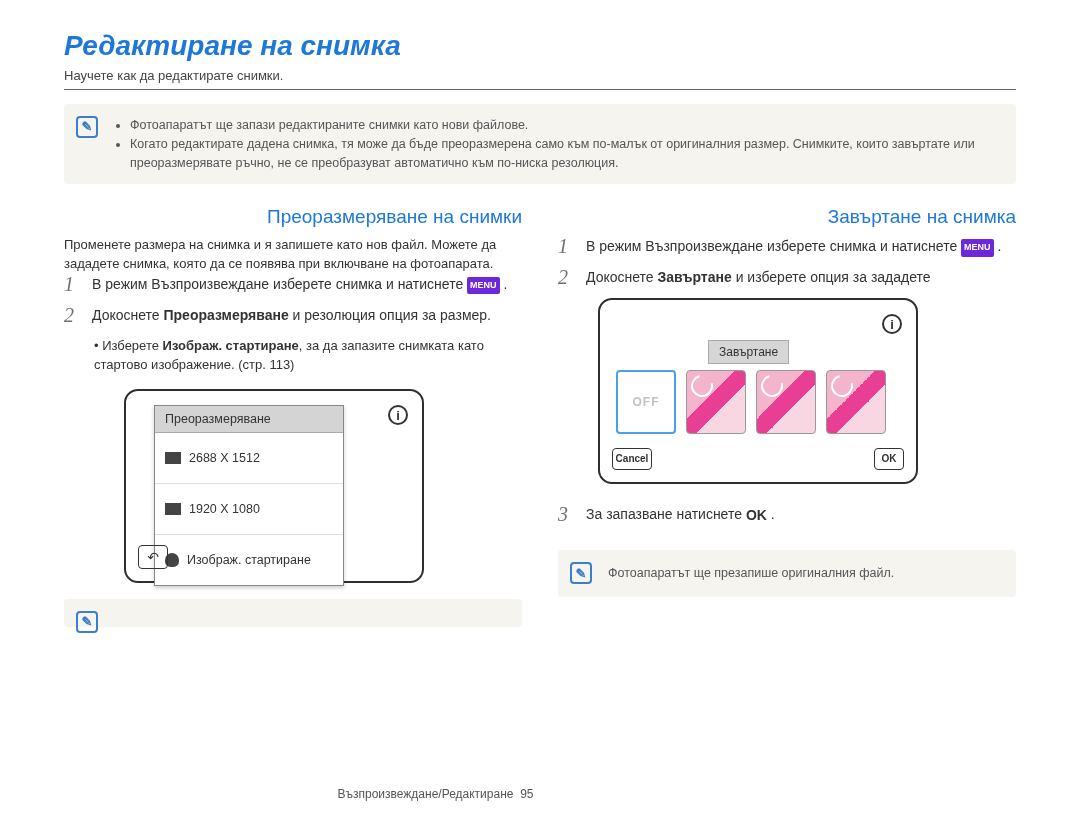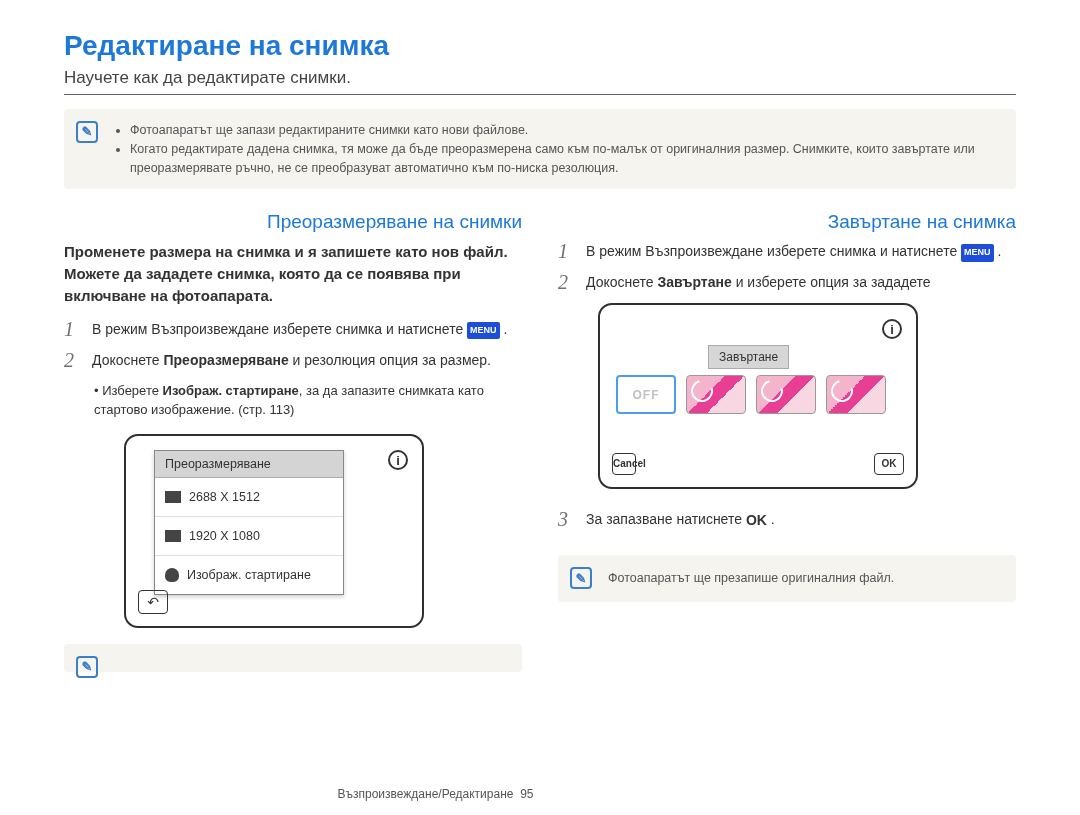--- a/index.html
+++ b/index.html
@@ -11,23 +11,24 @@
     padding: 30px 64px 12px 64px;
     color: #333;
     font-size: 14px;
     position: relative;
   }
   .title {
     color: #1e78d8;
     font-size: 28px;
     font-weight: bold;
     margin-bottom: 6px;
+    font-style: italic;
   }
   .subtitle {
-    font-size: 17px;
+    font-size: 13px;
     color: #444;
     margin-bottom: 6px;
   }
   hr.divider {
     border: none;
     border-top: 1px solid #666;
     margin-bottom: 14px;
   }
   .infobox {
     background: #f6f4ef;
@@ -64,44 +65,42 @@
     min-width: 0;
   }
   .section-heading {
     color: #1e78d8;
     font-size: 19px;
     font-weight: normal;
     margin-bottom: 8px;
     text-align: right;
   }
   .intro {
-    font-size: 15px;
+    font-size: 13px;
     line-height: 1.45;
-    margin-bottom: 12px;
-    font-weight: bold;
   }
   .step {
     display: flex;
     gap: 10px;
     margin-bottom: 10px;
     font-size: 14px;
     line-height: 1.5;
   }
   .step-num {
     font-style: italic;
     font-size: 20px;
     color: #6f6f6f;
     font-family: Georgia, serif;
     line-height: 1;
     min-width: 18px;
   }
   .step-text { flex: 1; }
   .menu-badge {
     display: inline-block;
-    background: #1d4ed8;
+    background: #6d28d9;
     color: #fff;
     font-size: 9px;
     font-weight: bold;
     padding: 2px 3px;
     border-radius: 2px;
     vertical-align: 1px;
   }
   .ok-badge {
     display: inline-block;
     font-weight: bold;
@@ -137,21 +136,21 @@
     border: 1px solid #888;
     box-shadow: 0 2px 4px rgba(0,0,0,0.2);
     font-size: 12.5px;
   }
   .dropdown-header {
     background: #d4d4d4;
     padding: 6px 10px;
     border-bottom: 1px solid #aaa;
   }
   .dropdown-item {
-    padding: 12px 10px;
+    padding: 18px 10px;
     border-bottom: 1px solid #ddd;
     display: flex;
     align-items: center;
     gap: 8px;
   }
   .dropdown-item:last-child { border-bottom: none; }
   .di-icon {
     width: 16px; height: 12px; background:#444; display:inline-block;
   }
   .di-icon.person {
@@ -209,21 +208,21 @@
   }
   .thumbs {
     position: absolute;
     left: 16px;
     top: 70px;
     display: flex;
     gap: 10px;
   }
   .thumb {
     width: 60px;
-    height: 39px;
+    height: 64px;
     border: 1px solid #999;
     border-radius: 4px;
     position: relative;
     overflow: hidden;
   }
   .thumb.selected {
     border: 2px solid #4aa0e8;
   }
   .thumb.off {
     background: #fff;
@@ -243,21 +242,21 @@
     left: 4px; top: 4px;
     width: 22px; height: 22px;
     border: 2px solid #fff;
     border-radius: 50%;
     border-top-color: transparent;
     transform: rotate(30deg);
   }
   .dev-btn {
     position: absolute;
     bottom: 12px;
-    width: 24px;
+    width: 40px;
     height: 22px;
     border: 1.5px solid #333;
     border-radius: 4px;
     font-size: 10px;
     font-weight: bold;
     text-align: center;
     line-height: 20px;
   }
   .cancel-btn { left: 12px; }
   .ok-btn { right: 12px; width: 30px; }

